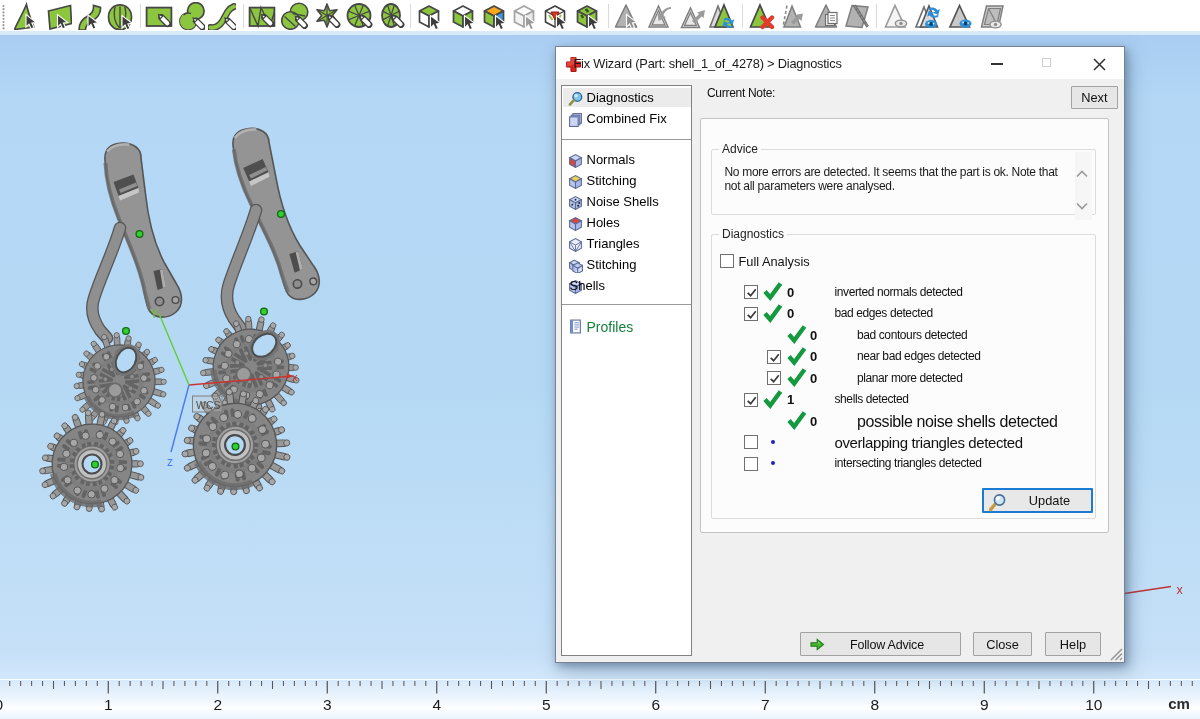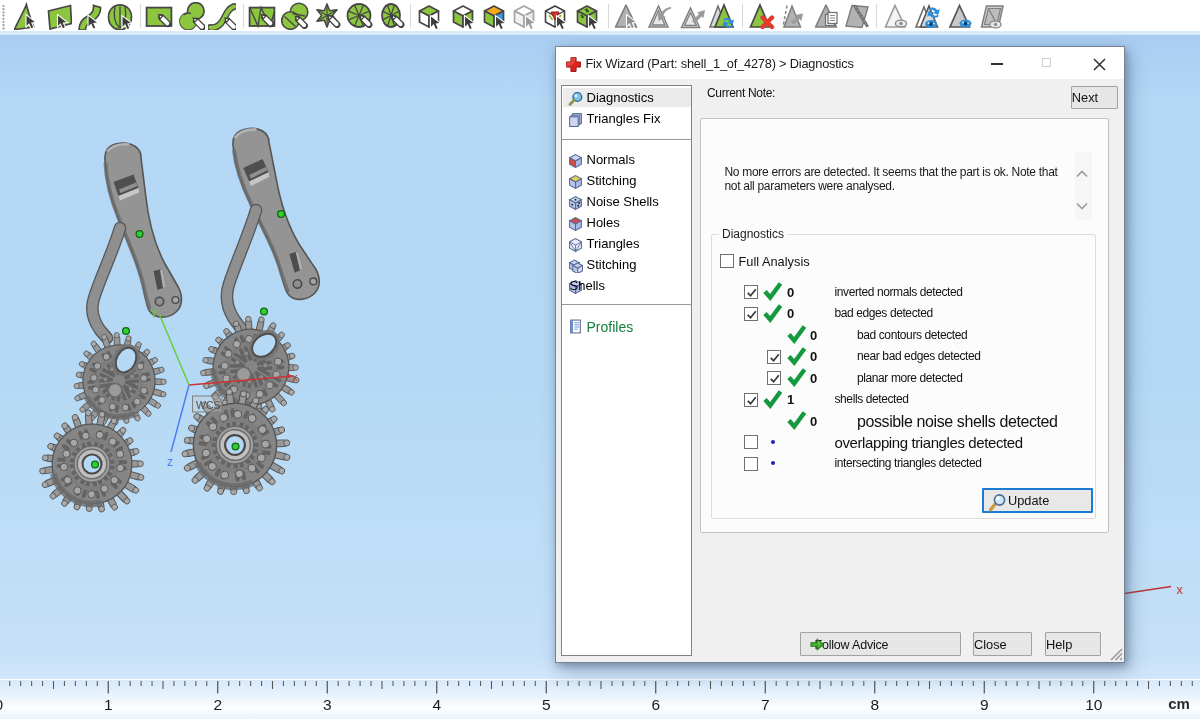--- a/index.html
+++ b/index.html
@@ -1,15 +1,15 @@
 <!DOCTYPE html>
 <html><head><meta charset="utf-8"><style>
 * { margin:0; padding:0; box-sizing:border-box; }
 html,body { width:1200px; height:719px; overflow:hidden; font-family:"Liberation Sans", sans-serif; }
-.btn { position:absolute; background:#e6e6e6; border:1px solid #a2a2a2; border-radius:1px; text-align:left; font-size:12.8px; color:#111; }
+.btn { position:absolute; background:#e6e6e6; border:1px solid #a2a2a2; border-radius:1px; text-align:center; font-size:12.8px; color:#111; }
 </style></head>
 <body>
 <div style="position:absolute;left:0;top:34px;width:1200px;height:645px;background:linear-gradient(180deg,#a9cdf2 0%,#b3d7f5 10%,#b5d9f4 55%,#c6e0f8 96%,#d2e7fa 100%)"></div>
 <svg width="1200" height="645" viewBox="0 34 1200 645" style="position:absolute;left:0;top:34px">
     <g transform="translate(0,0) rotate(0 140 230)">
       <path d="M105 160 C104 148 112 143.5 122 143 C132.5 142.5 141.5 148.5 141 158 L145.5 194 C148.5 222 155 245 164.5 263 L176.5 284 C183 294 183.5 305 176 312 C168 319 155 319 149.5 311 C146.5 306 145.5 299 144.5 293 C140 268 128 243 118.5 219 C110 198 105.5 175 105 160 Z" fill="#949494" stroke="#555555" stroke-width="1.6"></path>
       <path d="M105.5 163 C106 177 110.5 198 119 219 C128.5 243 140.5 268 145 293 L149.5 309" fill="none" stroke="#6c6c6c" stroke-width="4" opacity="0.8"></path>
       <path d="M107 151.5 C112 145.5 120.5 143.5 129.5 144.5" fill="none" stroke="#b9b9b9" stroke-width="2.6" opacity="0.85"></path>
       <path d="M113.5 182 L133.5 174.5 L138.5 188 L118.5 196 Z" fill="#4f4f4f"></path>
       <path d="M118.5 196 L138.5 188 L139 192.5 L120 200.5 Z" fill="#c6c6c6"></path>
@@ -934,40 +934,40 @@
     <div style="position:absolute;left:742.4px;top:4px;width:1px;height:24px;background:#d9d9d9"></div>
     <div style="position:absolute;left:875.8px;top:4px;width:1px;height:24px;background:#d9d9d9"></div>
     <div style="position:absolute;left:0;top:31px;width:1200px;height:4px;background:#d9eafb"></div>
   </div>
 <div style="position:absolute;left:554.5px;top:46px;width:570px;height:617px;background:#f0f0f0;border:1px solid #78828e;box-shadow:2px 3px 8px rgba(70,95,125,.5),5px 8px 18px rgba(70,95,125,.35);font-size:12.5px;color:#111">
     <div style="position:absolute;left:0;top:0;width:100%;height:31.5px;background:#ffffff"></div>
     <svg width="15" height="15" viewBox="0 0 14 14" style="position:absolute;left:10px;top:9.5px">
       <path d="M4.6 0.5 h4.8 v4.1 h4.1 v4.8 h-4.1 v4.1 h-4.8 v-4.1 h-4.1 v-4.8 h4.1 z" fill="#d9251d" stroke="#9c140e" stroke-width="0.9"></path>
       <path d="M4.6 0.5 h4.8 l-2.4 6.5 l-6.5 2.4 v-4.8 h4.1 z" fill="#e8554e" fill-opacity="0.65"></path>
     </svg>
-    <div style="position:absolute;left:30px;top:9px;height:15px;line-height:15px;font-size:12.8px;letter-spacing:-0.2px;color:#1a1a1a">Fix Wizard (Part: shell_1_of_4278) &gt; Diagnostics</div>
+    <div style="position:absolute;left:18px;top:9px;height:15px;line-height:15px;font-size:12.8px;letter-spacing:-0.2px;color:#1a1a1a">Fix Wizard (Part: shell_1_of_4278) &gt; Diagnostics</div>
     <div style="position:absolute;left:435px;top:16px;width:12px;height:1.8px;background:#333"></div>
     <div style="position:absolute;left:486.5px;top:11px;width:9px;height:9px;border:1.4px solid #cfcfcf"></div>
     <svg width="13" height="13" style="position:absolute;left:537px;top:10.5px">
       <path d="M1 1 L12 12 M12 1 L1 12" stroke="#303030" stroke-width="1.5"></path>
     </svg>
     <div style="position:absolute;left:5.5px;top:38px;width:131px;height:571px;background:#fff;border:1px solid #828282"></div>
     <div style="position:absolute;left:7px;top:41px;width:128px;height:19px;background:#ebebeb"></div>
     <svg width="15" height="15" viewBox="0 0 14 14" style="position:absolute;left:12.5px;top:43.5px">
       <circle cx="8.7" cy="5.6" r="4.1" fill="#7fc3ea" stroke="#2c6a9c" stroke-width="1.3"></circle>
       <circle cx="7.5" cy="4.4" r="1.5" fill="#d8effb"></circle>
       <line x1="5.6" y1="8.6" x2="1.8" y2="12.6" stroke="#8a9352" stroke-width="2.4" stroke-linecap="round"></line>
     </svg>
     <div style="position:absolute;left:31px;top:43px;height:16px;line-height:16px;font-size:13px;color:#000">Diagnostics</div>
     <svg width="15" height="15" viewBox="0 0 14 14" style="position:absolute;left:12.5px;top:64.5px">
       <rect x="4.5" y="1.5" width="8" height="9" fill="#ccd6f2" stroke="#5a6a9a"></rect>
       <rect x="3" y="3" width="8" height="9" fill="#b9c6ea" stroke="#5a6a9a"></rect>
       <rect x="1.5" y="4.5" width="8" height="9" fill="#ccd6f2" stroke="#5a6a9a"></rect>
     </svg>
-    <div style="position:absolute;left:31px;top:64px;height:16px;line-height:16px;font-size:13px;color:#000">Triangles Fix</div>
+    <div style="position:absolute;left:31px;top:64px;height:16px;line-height:16px;font-size:13px;color:#000">Combined Fix</div>
     <svg width="15" height="15" viewBox="0 0 14 14" style="position:absolute;left:12.5px;top:105.5px">
       <path d="M1.5 4.5 L7 1.5 L12.5 4.5 L7 7.5 Z" fill="#ccd6f2" stroke="#5a6a9a"></path>
       <path d="M1.5 4.5 L7 7.5 L7 13.5 L1.5 10.5 Z" fill="#d44a42" stroke="#5a6a9a"></path>
       <path d="M12.5 4.5 L7 7.5 L7 13.5 L12.5 10.5 Z" fill="#a9b8e4" stroke="#5a6a9a"></path>
     </svg>
     <div style="position:absolute;left:31px;top:105px;height:16px;line-height:16px;font-size:13px;color:#000">Normals</div>
     <svg width="15" height="15" viewBox="0 0 14 14" style="position:absolute;left:12.5px;top:126.5px">
       <path d="M1.5 4.5 L7 1.5 L12.5 4.5 L7 7.5 Z" fill="#e8d44a" stroke="#5a6a9a"></path>
       <path d="M1.5 4.5 L7 7.5 L7 13.5 L1.5 10.5 Z" fill="#b9c6ea" stroke="#5a6a9a"></path>
       <path d="M12.5 4.5 L7 7.5 L7 13.5 L12.5 10.5 Z" fill="#a9b8e4" stroke="#5a6a9a"></path>
@@ -1011,20 +1011,23 @@
       <rect x="2.5" y="1" width="9" height="12" fill="#ffffff" stroke="#5a6a9a"></rect>
       <rect x="2.5" y="1" width="2.2" height="12" fill="#6f8fd0"></rect>
       <path d="M6 3.5 h4.5 M6 5.5 h4.5 M6 7.5 h4.5 M6 9.5 h3" stroke="#6f8fd0" stroke-width=".9"></path>
     </svg>
     <div style="position:absolute;left:31px;top:271.5px;height:16px;line-height:16px;font-size:14px;color:#15803d">Profiles</div>
     <div style="position:absolute;left:6.5px;top:91.5px;width:129px;height:1px;background:#999"></div>
     <div style="position:absolute;left:6.5px;top:256.5px;width:129px;height:1px;background:#999"></div>
     <div style="position:absolute;left:151.5px;top:38px;height:16px;line-height:16px;font-size:12px;letter-spacing:-0.3px">Current Note:</div>
     <div class="btn" style="left:515.3px;top:39px;width:47px;height:22.5px;line-height:22.5px;">Next</div>
     <div style="position:absolute;left:144.0px;top:70.5px;width:409px;height:415.5px;background:#fcfcfc;border:1px solid #c3c3c3;border-radius:2px"></div>
+    <fieldset style="position:absolute;left:155.5px;top:95px;width:384.5px;height:73px;border:1px solid #dcdcdc;border-radius:2px;margin:0;padding:0">
+      <legend style="margin-left:7px;padding:0 3px;font-size:12px;color:#222">Advice</legend>
+    </fieldset>
     <div style="position:absolute;left:169.0px;top:117.5px;width:340px;font-size:12px;line-height:14.5px;letter-spacing:-0.3px;color:#1a1a1a">No more errors are detected. It seems that the part is ok. Note that not all parameters were analysed.</div>
     <div style="position:absolute;left:519.0px;top:104.5px;width:17px;height:68px;background:#f6f6f6"></div>
     <svg width="12" height="8" style="position:absolute;left:520.0px;top:123px">
       <polyline points="1,6.5 6,1.5 11,6.5" fill="none" stroke="#9a9a9a" stroke-width="1.6"></polyline>
     </svg>
     <svg width="12" height="8" style="position:absolute;left:520.0px;top:155px">
       <polyline points="1,1.5 6,6.5 11,1.5" fill="none" stroke="#9a9a9a" stroke-width="1.6"></polyline>
     </svg>
     <fieldset style="position:absolute;left:155.5px;top:180px;width:384.5px;height:292px;border:1px solid #dcdcdc;border-radius:2px;margin:0;padding:0">
       <legend style="margin-left:7px;padding:0 3px;font-size:12px;color:#222">Diagnostics</legend>

